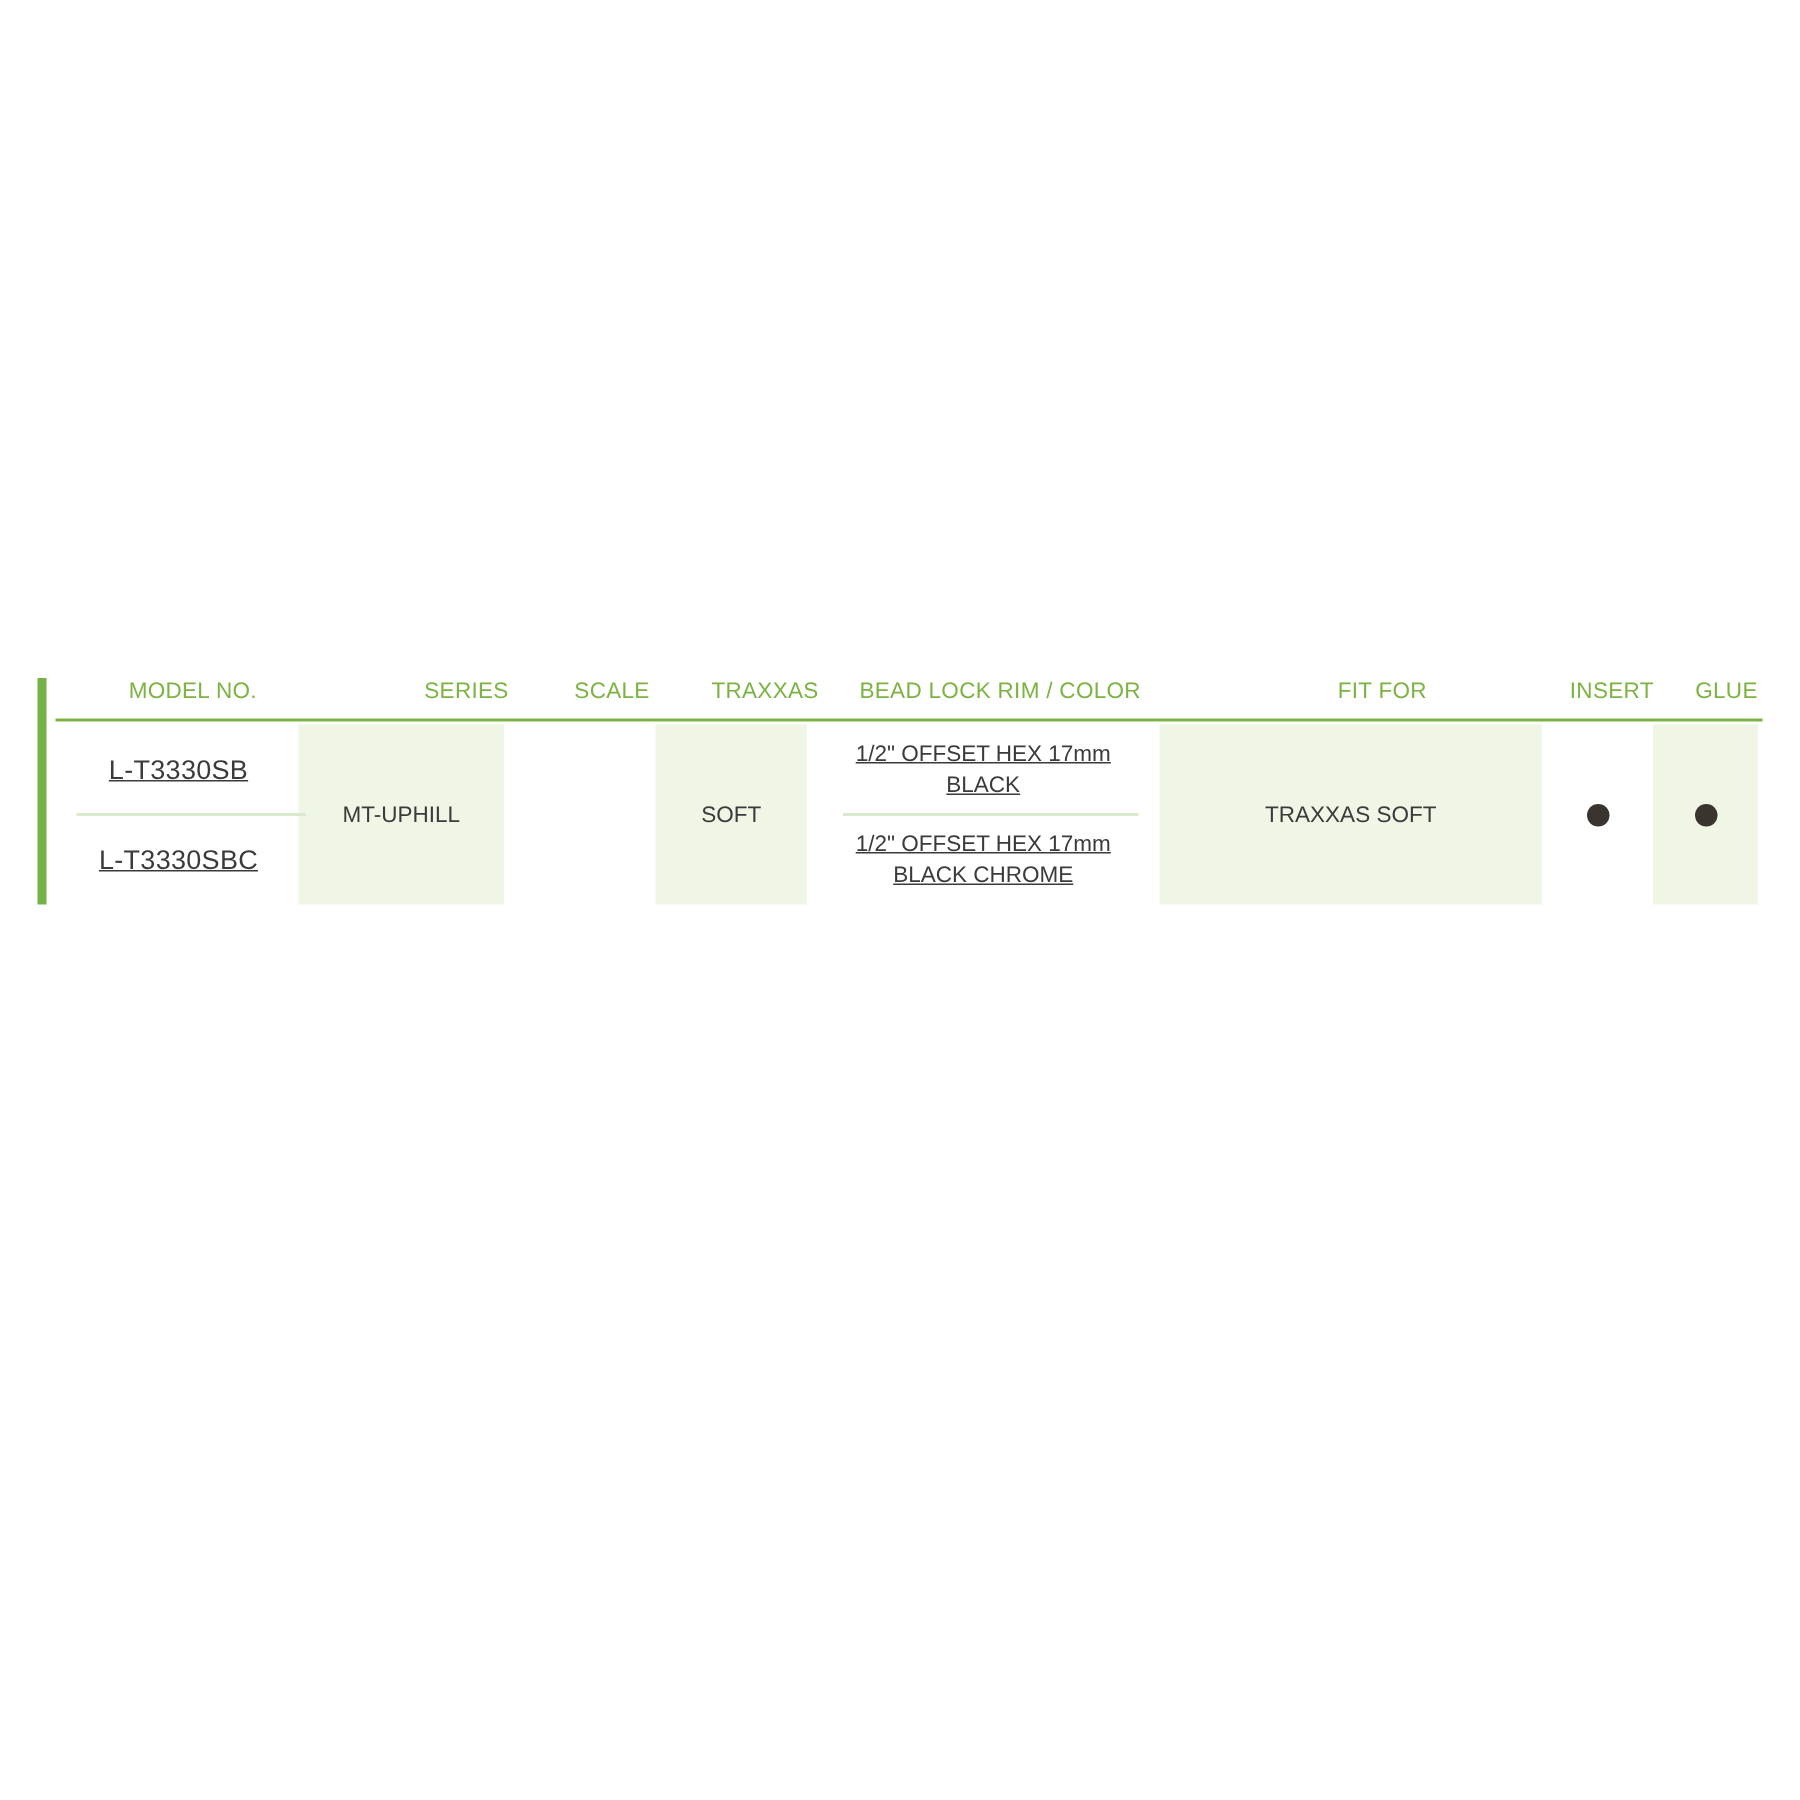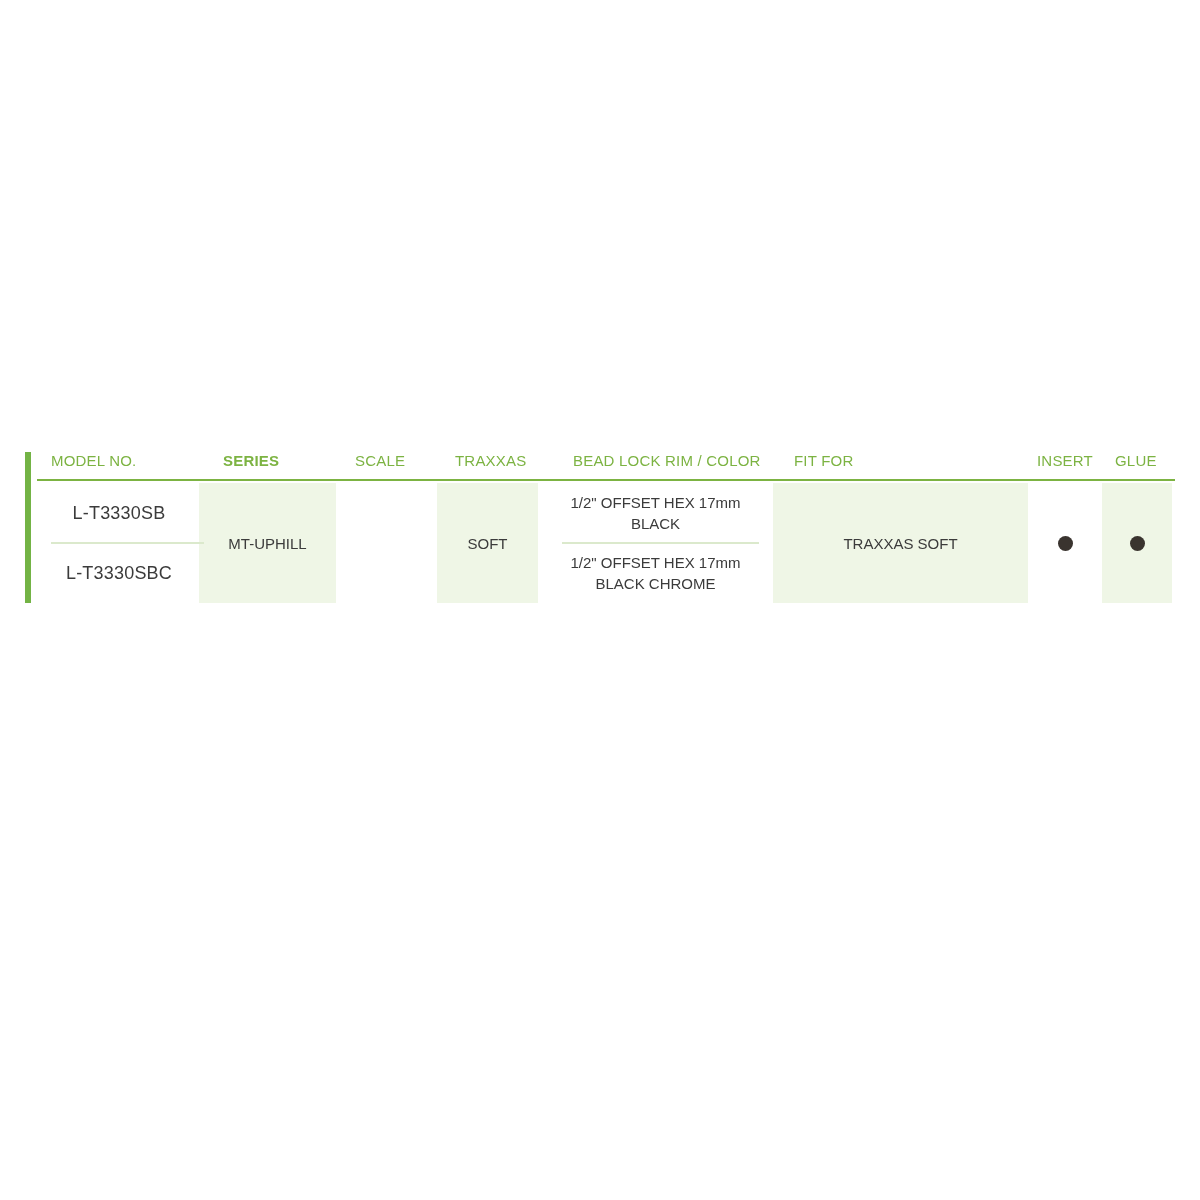--- a/index.html
+++ b/index.html
@@ -45,21 +45,21 @@
   .th {
     position: absolute;
     top: 0px;
     font-size: 15px;
     letter-spacing: .2px;
     color: #7cb342;
     white-space: nowrap;
     line-height: 22px;
     text-align: right;
   }
-  .th-center { text-align: left; }
+  .th-center { text-align: center; }
 
   
   .head-rule {
     position: absolute;
     left: 12px;
     top: 29px;
     width: 1138px;
     height: 2px;
     background: #7cb342;
   }
@@ -102,20 +102,21 @@
     position: absolute;
     left: 0;
     width: 100%;
     height: 60px;
     display: flex;
     align-items: center;
     justify-content: center;
     flex-direction: column;
     text-align: left;
     box-sizing: border-box;
+    text-decoration: underline;
   }
   .subcell.top { top: 0; }
   .subcell.bottom { top: 60px; }
 
   
   .subrule {
     position: absolute;
     height: 2px;
     background: #dbe9cc;
     top: 59px;
@@ -130,21 +131,21 @@
 </style>
 </head>
 <body>
 
 <div id="spec-table">
 
   <div class="accent-bar"></div>
 
   <div class="thead">
     <div class="th th-center" style="left:14px;  width:155px;">MODEL NO.</div>
-    <div class="th th-center" style="left:186px; width:140px;font-weight:bold;">SERIES</div>
+    <div class="th th-center" style="left:204px; width:140px;">SERIES</div>
     <div class="th th-center" style="left:318px; width:106px;">SCALE</div>
     <div class="th th-center" style="left:418px; width:110px;">TRAXXAS</div>
     <div class="th" style="left:536px;">BEAD LOCK RIM / COLOR</div>
     <div class="th th-center" style="left:757px; width:255px;">FIT FOR</div>
     <div class="th th-center" style="left:1000px; width:75px;">INSERT</div>
     <div class="th th-center" style="left:1078px; width:72px;">GLUE</div>
   </div>
 
   <div class="head-rule"></div>
 

